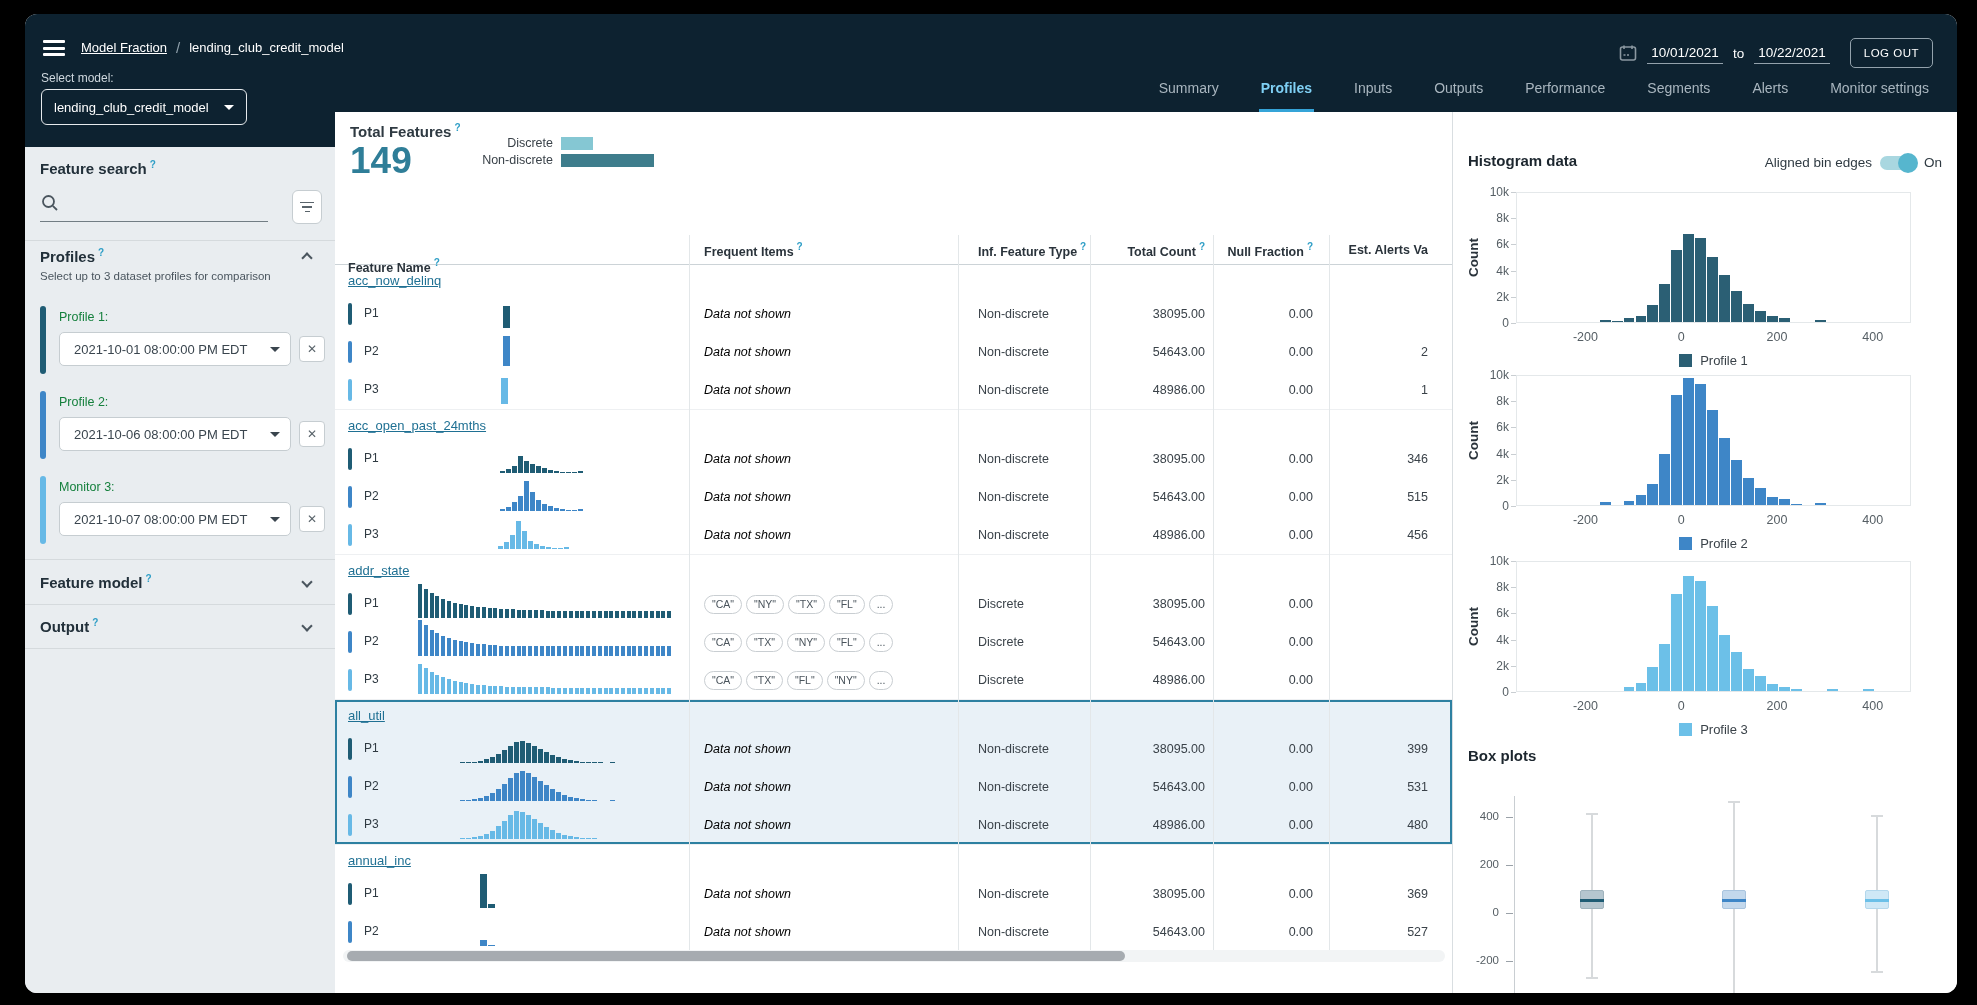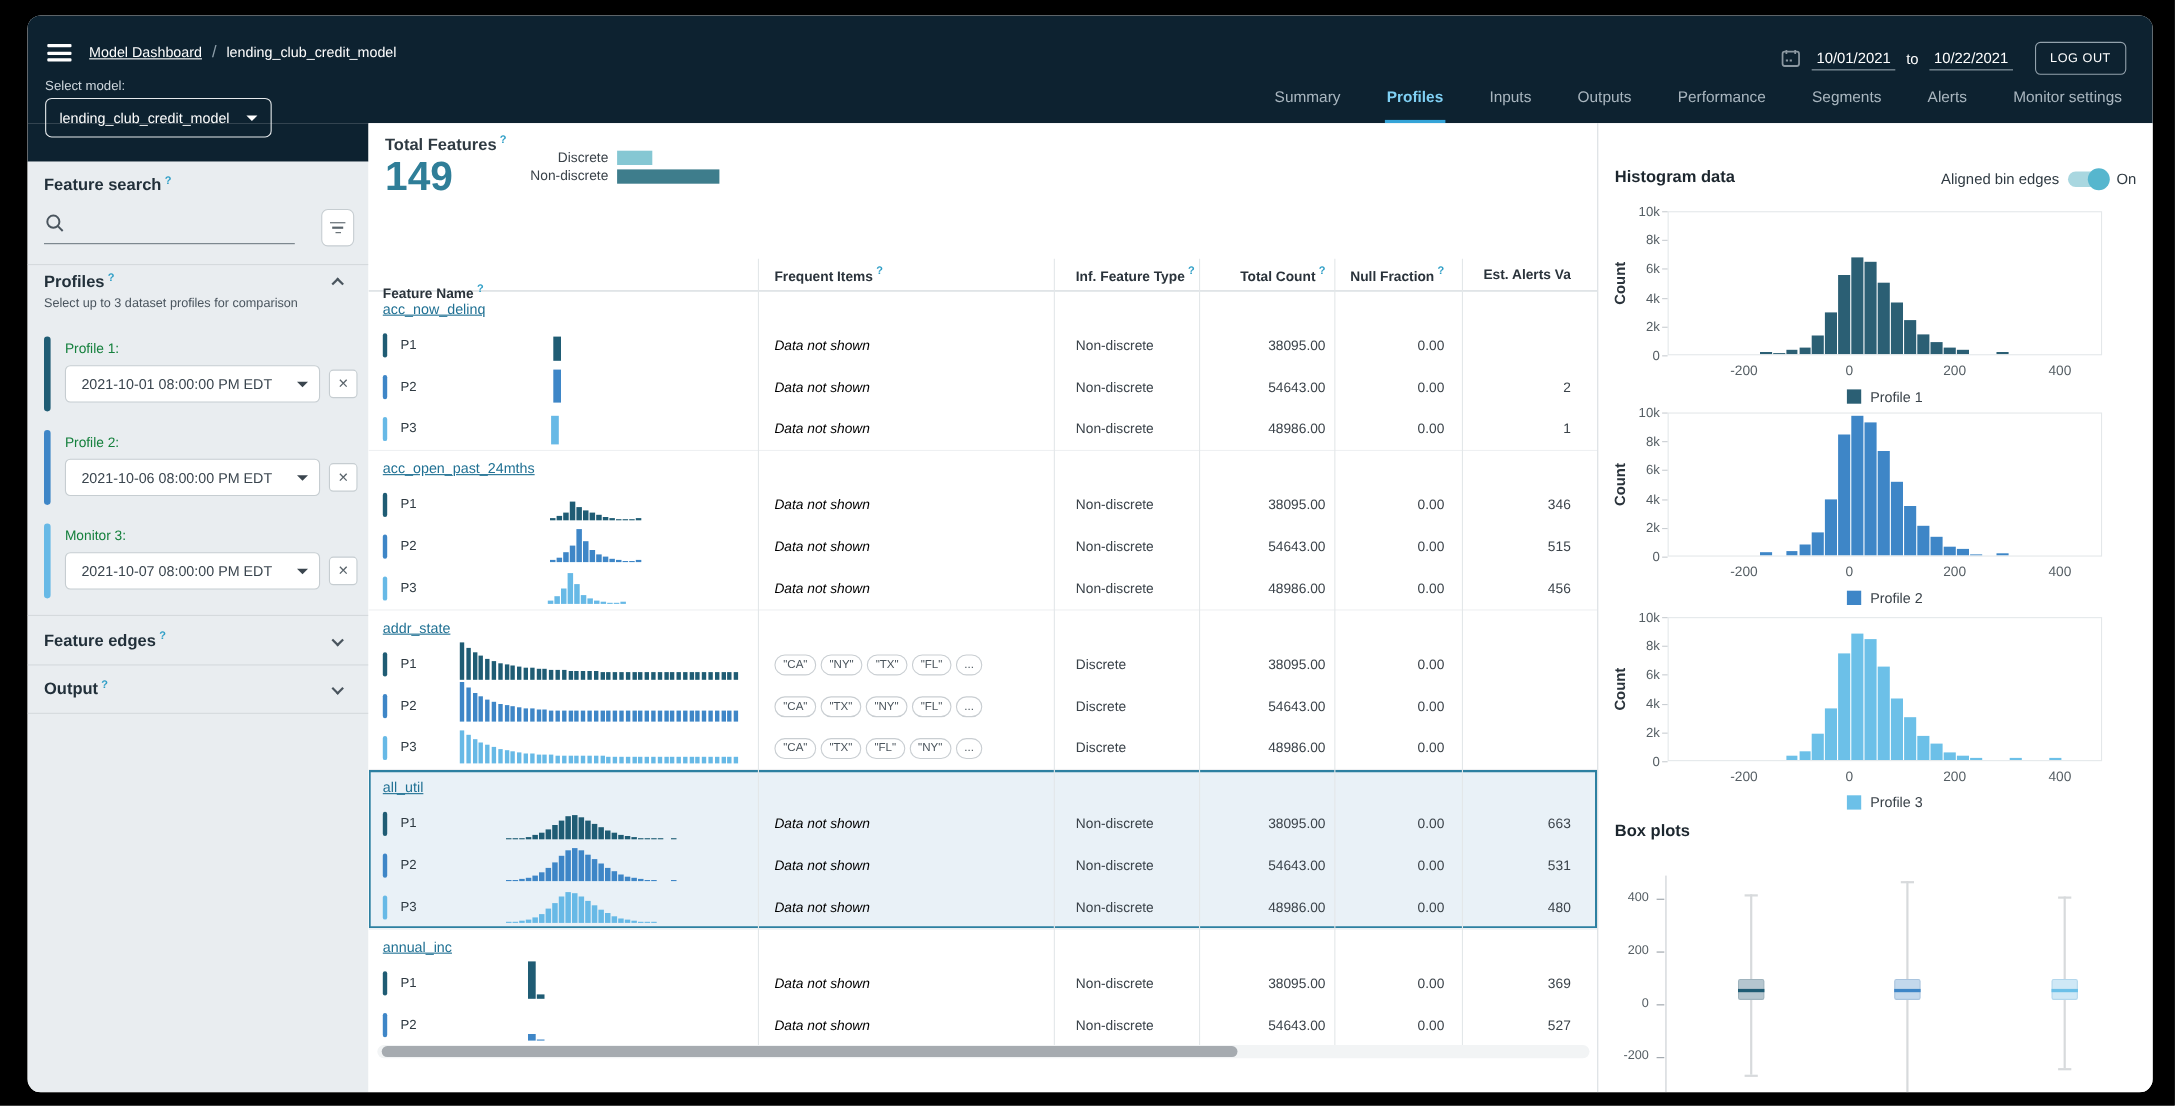--- a/index.html
+++ b/index.html
@@ -119,21 +119,21 @@
 
 <div class="window">
 
   <div class="header">
     <div class="burger">
         <span></span>
         <span></span>
         <span></span>
       </div>
     <div class="breadcrumb">
-      <span class="bc-link">Model Dashboard</span>
+      <span class="bc-link">Model Fraction</span>
       <span class="bc-sep">/</span>
       <span>lending_club_credit_model</span>
     </div>
 
     <div class="daterow">
       <svg width="18" height="18" viewBox="0 0 18 18">
         <rect x="1.5" y="3" width="15" height="13" rx="2" fill="none" stroke="#8b98a1" stroke-width="1.6"></rect>
         <line x1="5" y1="1.5" x2="5" y2="5" stroke="#8b98a1" stroke-width="1.6"></line>
         <line x1="13" y1="1.5" x2="13" y2="5" stroke="#8b98a1" stroke-width="1.6"></line>
         <line x1="4.5" y1="11" x2="6.5" y2="11" stroke="#8b98a1" stroke-width="1.6"></line>
@@ -201,21 +201,21 @@
 
     <div class="pcard-bar" style="top: 329px; height: 68px; background: rgb(103, 185, 230);"></div>
     <div class="pcard-label" style="top:333px">Monitor 3:</div>
     <div class="pselect" style="top:355px">
       <span>2021-10-07 08:00:00 PM EDT</span>
         <span class="caret-d"></span>
     </div>
     <div class="pclear" style="top:359px">✕</div>
 
     <div class="divider" style="top:412px"></div>
-    <div class="sb-label" style="top:426px"><span>Feature edges</span><span class="q">?</span></div>
+    <div class="sb-label" style="top:426px"><span>Feature model</span><span class="q">?</span></div>
     <span class="chev down sb-chev" style="top:431px"></span>
     <div class="divider" style="top:457px"></div>
     <div class="sb-label" style="top:470px"><span>Output</span><span class="q">?</span></div>
     <span class="chev down sb-chev" style="top:475px"></span>
     <div class="divider" style="top:501px"></div>
   </div>
 
   <div class="main">
     <div class="tf-label"><span>Total Features</span><span class="q">?</span></div>
     <div class="tf-value">149</div>
@@ -689,21 +689,21 @@
               <div class="cell c-type">
                 <span>Non-discrete</span>
               </div>
               <div class="cell c-count">
                 <span>38095.00</span>
               </div>
               <div class="cell c-null">
                 <span>0.00</span>
               </div>
               <div class="cell c-est">
-                <span>663</span>
+                <span>399</span>
               </div>
             </div>
             <div class="prow">
               <span class="ptick" style="background: rgb(62, 134, 199);"></span>
               <span class="plab">P2</span>
               <span class="spark" style="left: 125px; gap: 1px;">
                 <i style="width: 5px; height: 1px; background: rgb(62, 134, 199);"></i>
                 <i style="width: 5px; height: 1px; background: rgb(62, 134, 199);"></i>
                 <i style="width: 5px; height: 2px; background: rgb(62, 134, 199);"></i>
                 <i style="width: 5px; height: 3px; background: rgb(62, 134, 199);"></i>

